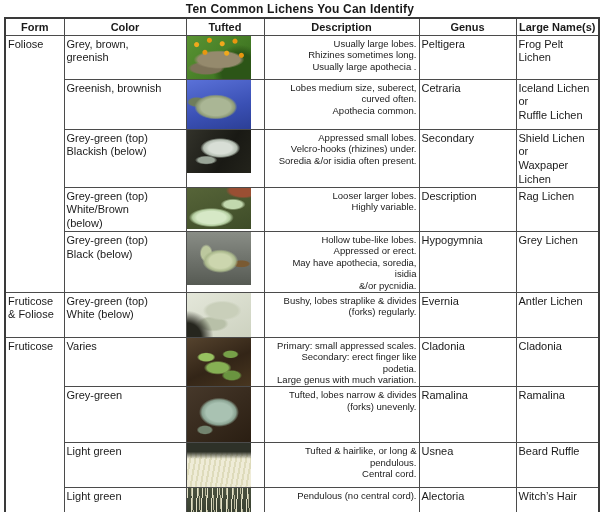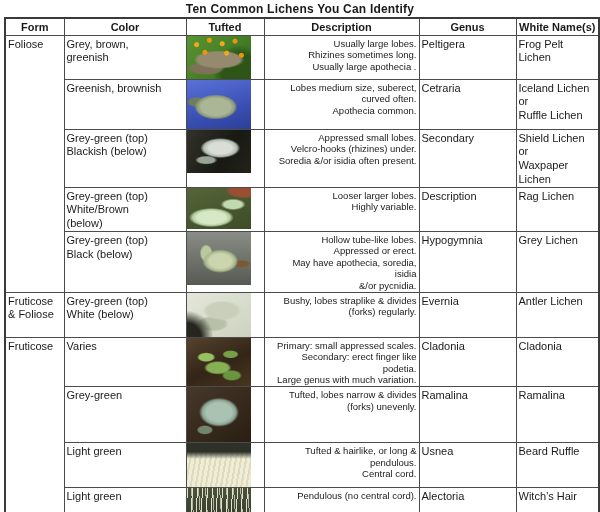--- a/index.html
+++ b/index.html
@@ -84,21 +84,21 @@
       <col style="width:97px">
       <col style="width:83px">
   </colgroup>
   <thead>
     <tr class="hr">
       <th>Form</th>
       <th>Color</th>
       <th>Tufted</th>
       <th>Description</th>
       <th>Genus</th>
-      <th>White Name(s)</th>
+      <th>Large Name(s)</th>
     </tr>
   </thead>
   <tbody>
     <tr class="r1">
       <td class="form" rowspan="5">Foliose</td>
       <td class="colr">Grey, brown,
 greenish</td>
       <td class="phcell">
           <div class="ph ph1" title="grey-brown lobes with orange apothecia on green moss"></div>
         </td>

